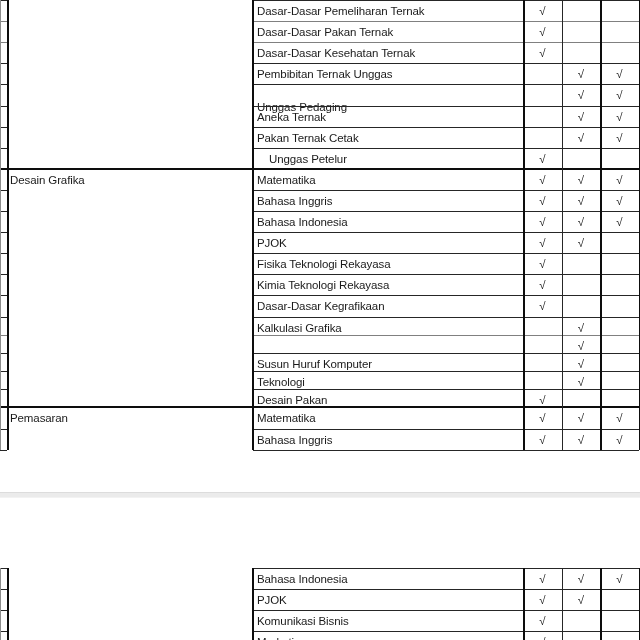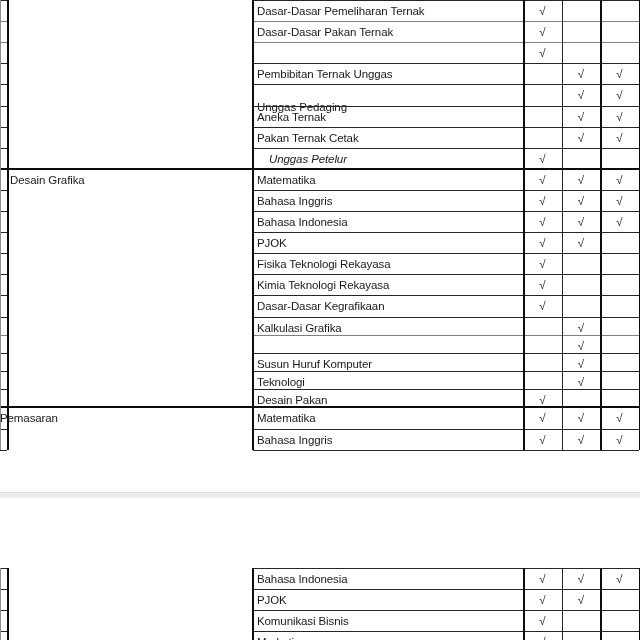--- a/index.html
+++ b/index.html
@@ -85,20 +85,21 @@
       <div class="hr" style="left: 0px; top: 0px; width: 7px;"></div>
       <div class="hr" style="left: 253px; top: 0px; width: 386px;"></div>
       <div class="txt" style="left: 257px; top: 6px;">Dasar-Dasar Pemeliharan Ternak</div>
       <div class="tick" style="left: 523px; width: 39px; top: 6px;">√</div>
       <div class="hr grey" style="left: 0px; top: 21px; width: 7px;"></div>
       <div class="hr grey" style="left: 253px; top: 21px; width: 386px;"></div>
       <div class="txt" style="left: 257px; top: 27px;">Dasar-Dasar Pakan Ternak</div>
       <div class="tick" style="left: 523px; width: 39px; top: 27px;">√</div>
       <div class="hr grey" style="left: 0px; top: 42px; width: 7px;"></div>
       <div class="hr grey" style="left: 253px; top: 42px; width: 386px;"></div>
+      <div class="txt" style="left: 257px; top: 48px;">Dasar-Dasar Kesehatan Ternak</div>
       <div class="tick" style="left: 523px; width: 39px; top: 48px;">√</div>
       <div class="hr" style="left: 0px; top: 63px; width: 7px;"></div>
       <div class="hr" style="left: 253px; top: 63px; width: 386px;"></div>
       <div class="txt" style="left: 257px; top: 69px;">Pembibitan Ternak Unggas</div>
       <div class="tick" style="left: 562px; width: 38px; top: 69px;">√</div>
       <div class="tick" style="left: 600px; width: 39px; top: 69px;">√</div>
       <div class="hr" style="left: 0px; top: 84px; width: 7px;"></div>
       <div class="hr" style="left: 253px; top: 84px; width: 386px;"></div>
       <div class="txt" style="left: 257px; top: 102px;">Unggas Pedaging</div>
       <div class="tick" style="left: 562px; width: 38px; top: 90px;">√</div>
@@ -108,21 +109,21 @@
       <div class="txt" style="left: 257px; top: 112px;">Aneka Ternak</div>
       <div class="tick" style="left: 562px; width: 38px; top: 112px;">√</div>
       <div class="tick" style="left: 600px; width: 39px; top: 112px;">√</div>
       <div class="hr" style="left: 0px; top: 127px; width: 7px;"></div>
       <div class="hr" style="left: 253px; top: 127px; width: 386px;"></div>
       <div class="txt" style="left: 257px; top: 133px;">Pakan Ternak Cetak</div>
       <div class="tick" style="left: 562px; width: 38px; top: 133px;">√</div>
       <div class="tick" style="left: 600px; width: 39px; top: 133px;">√</div>
       <div class="hr" style="left: 0px; top: 148px; width: 7px;"></div>
       <div class="hr" style="left: 253px; top: 148px; width: 386px;"></div>
-      <div class="txt" style="left: 269px; top: 154px; font-style: italic;">Unggas Petelur</div>
+      <div class="txt" style="left: 269px; top: 154px;">Unggas Petelur</div>
       <div class="tick" style="left: 523px; width: 39px; top: 154px;">√</div>
       <div class="hr thick" style="left: 0px; top: 168px; width: 640px;"></div>
       <div class="txt" style="left: 10px; top: 175px;">Desain Grafika</div>
       <div class="txt" style="left: 257px; top: 175px;">Matematika</div>
       <div class="tick" style="left: 523px; width: 39px; top: 175px;">√</div>
       <div class="tick" style="left: 562px; width: 38px; top: 175px;">√</div>
       <div class="tick" style="left: 600px; width: 39px; top: 175px;">√</div>
       <div class="hr" style="left: 0px; top: 190px; width: 7px;"></div>
       <div class="hr" style="left: 253px; top: 190px; width: 386px;"></div>
       <div class="txt" style="left: 257px; top: 196px;">Bahasa Inggris</div>
@@ -165,21 +166,21 @@
       <div class="tick" style="left: 562px; width: 38px; top: 359px;">√</div>
       <div class="hr" style="left: 0px; top: 371px; width: 7px;"></div>
       <div class="hr" style="left: 253px; top: 371px; width: 386px;"></div>
       <div class="txt" style="left: 257px; top: 377px;">Teknologi</div>
       <div class="tick" style="left: 562px; width: 38px; top: 377px;">√</div>
       <div class="hr" style="left: 0px; top: 389px; width: 7px;"></div>
       <div class="hr" style="left: 253px; top: 389px; width: 386px;"></div>
       <div class="txt" style="left: 257px; top: 395px;">Desain Pakan</div>
       <div class="tick" style="left: 523px; width: 39px; top: 395px;">√</div>
       <div class="hr thick" style="left: 0px; top: 406px; width: 640px;"></div>
-      <div class="txt" style="left: 0; top: 413px;">Pemasaran</div>
+      <div class="txt" style="left: 10px; top: 413px;">Pemasaran</div>
       <div class="txt" style="left: 257px; top: 413px;">Matematika</div>
       <div class="tick" style="left: 523px; width: 39px; top: 413px;">√</div>
       <div class="tick" style="left: 562px; width: 38px; top: 413px;">√</div>
       <div class="tick" style="left: 600px; width: 39px; top: 413px;">√</div>
       <div class="hr" style="left: 0px; top: 429px; width: 7px;"></div>
       <div class="hr" style="left: 253px; top: 429px; width: 386px;"></div>
       <div class="txt" style="left: 257px; top: 435px;">Bahasa Inggris</div>
       <div class="tick" style="left: 523px; width: 39px; top: 435px;">√</div>
       <div class="tick" style="left: 562px; width: 38px; top: 435px;">√</div>
       <div class="tick" style="left: 600px; width: 39px; top: 435px;">√</div>

